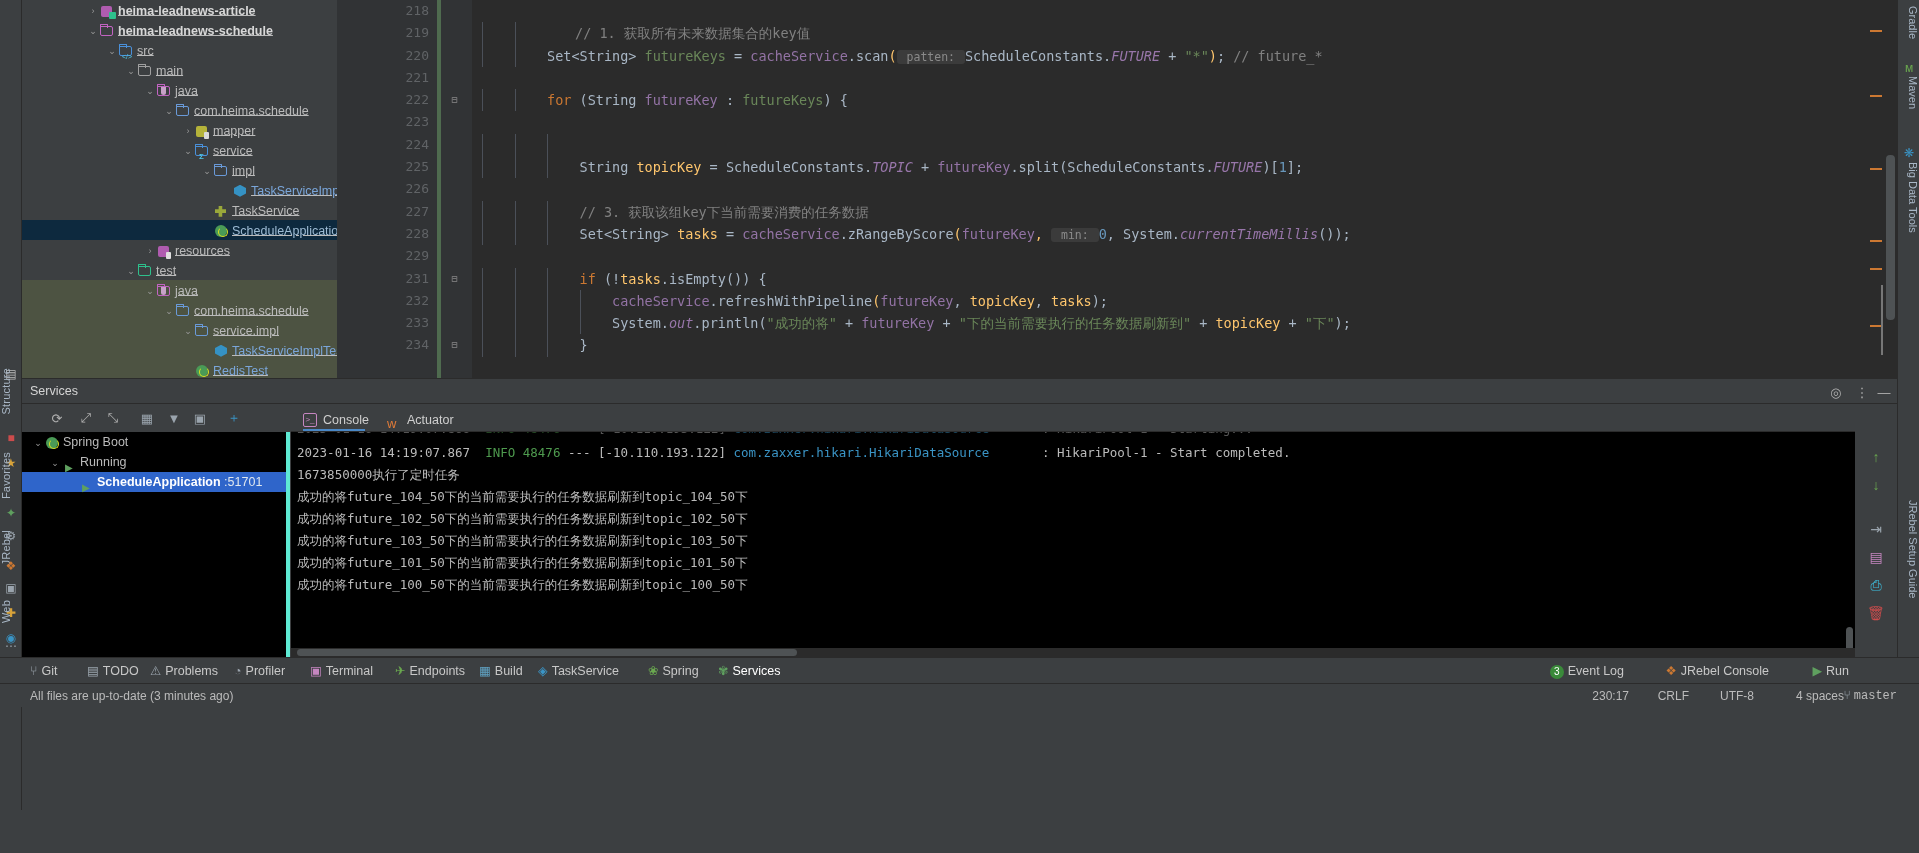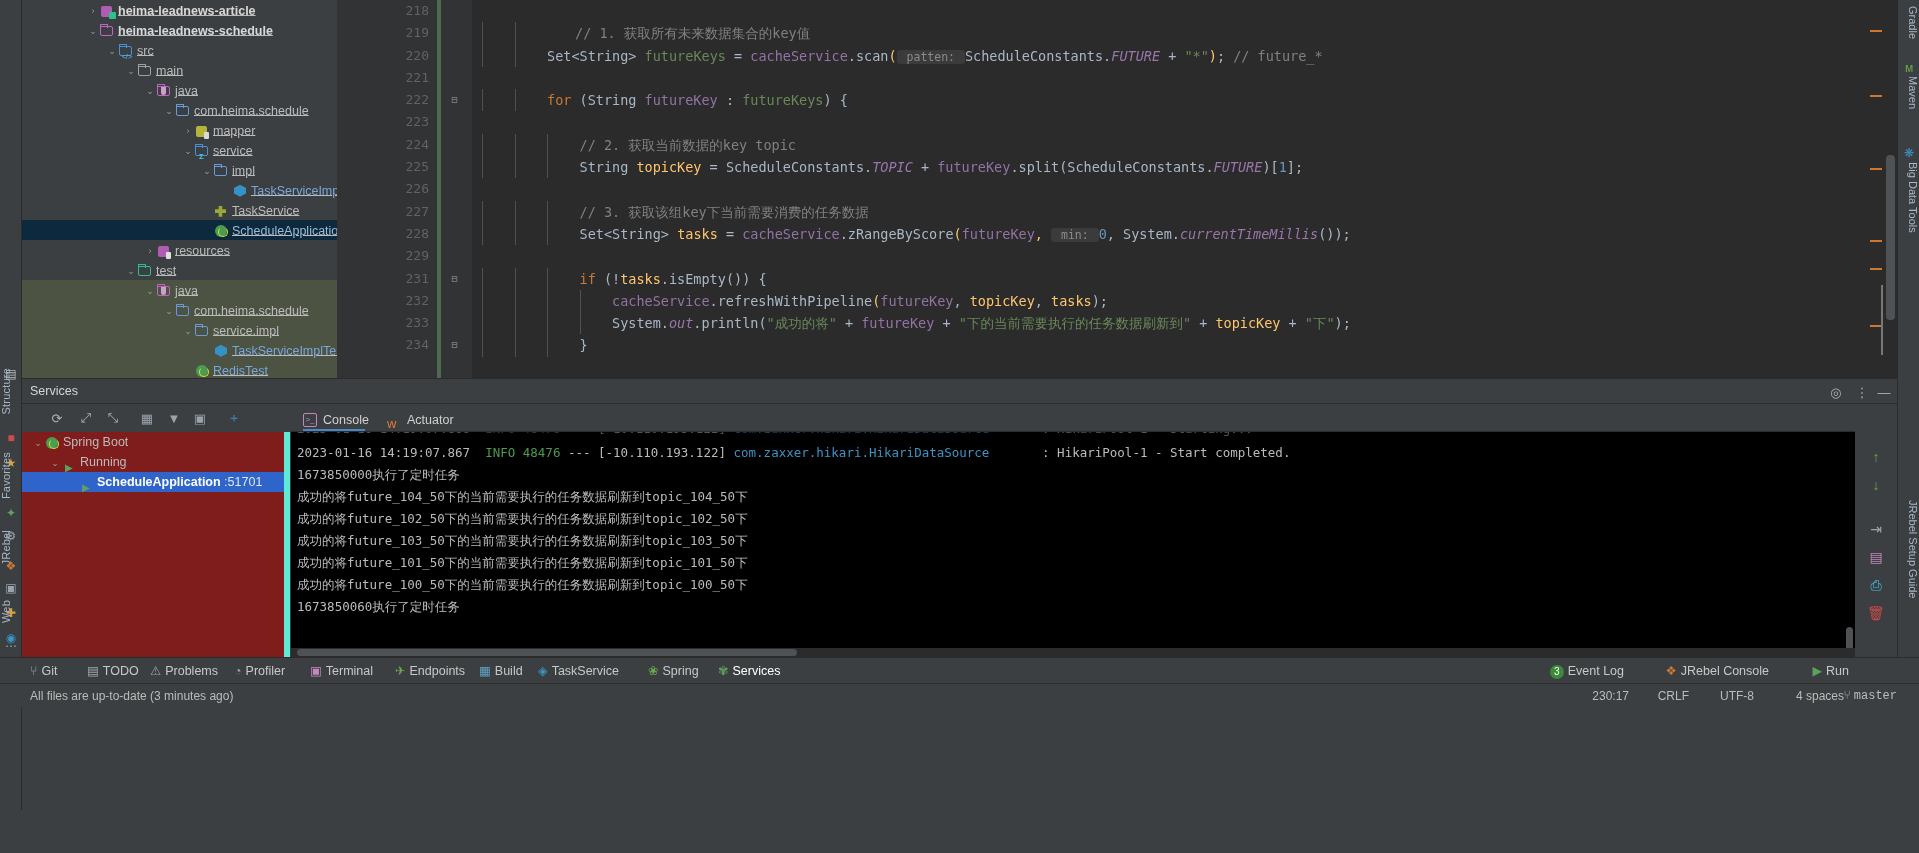--- a/index.html
+++ b/index.html
@@ -181,21 +181,21 @@
   .svc-toolbar {
     position: relative; height: 28px; background: #3c3f41;
   }
   .tbtn {
     position: absolute; width: 18px; height: 18px; top: 5px;
     display: flex; align-items: center; justify-content: center;
     color: #b0b0b0; font-size: 13px;
   }
   .svc-left {
     position: absolute; left: 0; top: 54px; width: 268px; bottom: 0;
-    background: #7f1d1d; border-right: 6px solid #5eead4;
+    background: #000000; border-right: 4px solid #5eead4;
   }
   .svc-row {
     position: relative; height: 20px; line-height: 20px;
     white-space: nowrap; font-size: 12.5px; color: #bbbbbb;
   }
   .svc-row.sel { background: #2f65ca; color: #ffffff; }
   .console-pane {
     position: absolute; left: 269px; top: 29px; right: 42px; bottom: 0;
     background: #2b2b2b;
   }
@@ -314,21 +314,21 @@
   <div class="editor">
     <div class="gutter"></div>
     <div class="vcsbar"></div>
     <div id="editor-lines" style="position:absolute; left:0; top:0; right:0;">
         <div class="cline"><span class="lnum">218</span><span class="code" style="left:145px;"></span></div>
         <div class="cline"><span class="lnum">219</span><span class="indentguide" style="left:145px;"></span><span class="indentguide" style="left:177.6px;"></span><span class="code" style="left:145px;margin-left:28px;">&nbsp;&nbsp;&nbsp;&nbsp;&nbsp;&nbsp;&nbsp;&nbsp;<span class="cm">// 1. 获取所有未来数据集合的key值</span></span></div>
         <div class="cline"><span class="lnum">220</span><span class="indentguide" style="left:145px;"></span><span class="indentguide" style="left:177.6px;"></span><span class="code" style="left:145px;">&nbsp;&nbsp;&nbsp;&nbsp;&nbsp;&nbsp;&nbsp;&nbsp;<span class="typ">Set</span><span class="pl">&lt;</span><span class="typ">String</span><span class="pl">&gt; </span><span class="str">futureKeys</span><span class="pl"> = </span><span class="loc">cacheService</span><span class="pl">.</span><span class="typ">scan</span><span class="mth">(</span><span class="hint"> patten: </span><span class="typ">ScheduleConstants</span><span class="pl">.</span><span class="fld">FUTURE</span><span class="pl"> + </span><span class="str">"*"</span><span class="mth">)</span><span class="pl">; </span><span class="cm">// future_*</span></span></div>
         <div class="cline"><span class="lnum">221</span><span class="code" style="left:145px;"></span></div>
         <div class="cline"><span class="lnum">222</span><span class="foldmark">⊟</span><span class="indentguide" style="left:145px;"></span><span class="indentguide" style="left:177.6px;"></span><span class="code" style="left:145px;">&nbsp;&nbsp;&nbsp;&nbsp;&nbsp;&nbsp;&nbsp;&nbsp;<span class="kw">for </span><span class="pl">(</span><span class="typ">String </span><span class="loc">futureKey</span><span class="pl"> : </span><span class="str">futureKeys</span><span class="pl">) {</span></span></div>
         <div class="cline"><span class="lnum">223</span><span class="code" style="left:145px;"></span></div>
-        <div class="cline"><span class="lnum">224</span><span class="indentguide" style="left:145px;"></span><span class="indentguide" style="left:177.6px;"></span><span class="indentguide" style="left:210.2px;"></span><span class="code" style="left:145px;">&nbsp;&nbsp;&nbsp;&nbsp;&nbsp;&nbsp;&nbsp;&nbsp;&nbsp;&nbsp;&nbsp;&nbsp;<span class="cm">// 2. 获取当前数据的key topic</span></span></div>
+        <div class="cline"><span class="lnum">224</span><span class="indentguide" style="left:145px;"></span><span class="indentguide" style="left:177.6px;"></span><span class="indentguide" style="left:210.2px;"></span></div>
         <div class="cline"><span class="lnum">225</span><span class="indentguide" style="left:145px;"></span><span class="indentguide" style="left:177.6px;"></span><span class="indentguide" style="left:210.2px;"></span><span class="code" style="left:145px;">&nbsp;&nbsp;&nbsp;&nbsp;&nbsp;&nbsp;&nbsp;&nbsp;&nbsp;&nbsp;&nbsp;&nbsp;<span class="typ">String </span><span class="mth">topicKey</span><span class="pl"> = </span><span class="typ">ScheduleConstants</span><span class="pl">.</span><span class="fld">TOPIC</span><span class="pl"> + </span><span class="loc">futureKey</span><span class="pl">.</span><span class="typ">split</span><span class="pl">(</span><span class="typ">ScheduleConstants</span><span class="pl">.</span><span class="fld">FUTURE</span><span class="pl">)[</span><span class="num">1</span><span class="pl">];</span></span></div>
         <div class="cline"><span class="lnum">226</span><span class="code" style="left:145px;"></span></div>
         <div class="cline"><span class="lnum">227</span><span class="indentguide" style="left:145px;"></span><span class="indentguide" style="left:177.6px;"></span><span class="indentguide" style="left:210.2px;"></span><span class="code" style="left:145px;">&nbsp;&nbsp;&nbsp;&nbsp;&nbsp;&nbsp;&nbsp;&nbsp;&nbsp;&nbsp;&nbsp;&nbsp;<span class="cm">// 3. 获取该组key下当前需要消费的任务数据</span></span></div>
         <div class="cline"><span class="lnum">228</span><span class="indentguide" style="left:145px;"></span><span class="indentguide" style="left:177.6px;"></span><span class="indentguide" style="left:210.2px;"></span><span class="code" style="left:145px;">&nbsp;&nbsp;&nbsp;&nbsp;&nbsp;&nbsp;&nbsp;&nbsp;&nbsp;&nbsp;&nbsp;&nbsp;<span class="typ">Set</span><span class="pl">&lt;</span><span class="typ">String</span><span class="pl">&gt; </span><span class="mth">tasks</span><span class="pl"> = </span><span class="loc">cacheService</span><span class="pl">.</span><span class="typ">zRangeByScore</span><span class="mth">(</span><span class="loc">futureKey</span><span class="mth">, </span><span class="hint"> min: </span><span class="num">0</span><span class="pl">, </span><span class="typ">System</span><span class="pl">.</span><span class="fld">currentTimeMillis</span><span class="pl">())</span><span class="pl">;</span></span></div>
         <div class="cline"><span class="lnum">229</span><span class="code" style="left:145px;"></span></div>
         <div class="cline"><span class="lnum">231</span><span class="foldmark">⊟</span><span class="indentguide" style="left:145px;"></span><span class="indentguide" style="left:177.6px;"></span><span class="indentguide" style="left:210.2px;"></span><span class="code" style="left:145px;">&nbsp;&nbsp;&nbsp;&nbsp;&nbsp;&nbsp;&nbsp;&nbsp;&nbsp;&nbsp;&nbsp;&nbsp;<span class="kw">if </span><span class="pl">(!</span><span class="mth">tasks</span><span class="pl">.</span><span class="typ">isEmpty</span><span class="pl">()) {</span></span></div>
         <div class="cline"><span class="lnum">232</span><span class="indentguide" style="left:145px;"></span><span class="indentguide" style="left:177.6px;"></span><span class="indentguide" style="left:210.2px;"></span><span class="indentguide" style="left:242.8px;"></span><span class="code" style="left:145px;">&nbsp;&nbsp;&nbsp;&nbsp;&nbsp;&nbsp;&nbsp;&nbsp;&nbsp;&nbsp;&nbsp;&nbsp;&nbsp;&nbsp;&nbsp;&nbsp;<span class="loc">cacheService</span><span class="pl">.</span><span class="typ">refreshWithPipeline</span><span class="mth">(</span><span class="loc">futureKey</span><span class="pl">, </span><span class="mth">topicKey</span><span class="pl">, </span><span class="mth">tasks</span><span class="pl">);</span></span></div>
         <div class="cline"><span class="lnum">233</span><span class="indentguide" style="left:145px;"></span><span class="indentguide" style="left:177.6px;"></span><span class="indentguide" style="left:210.2px;"></span><span class="indentguide" style="left:242.8px;"></span><span class="code" style="left:145px;">&nbsp;&nbsp;&nbsp;&nbsp;&nbsp;&nbsp;&nbsp;&nbsp;&nbsp;&nbsp;&nbsp;&nbsp;&nbsp;&nbsp;&nbsp;&nbsp;<span class="typ">System</span><span class="pl">.</span><span class="fld">out</span><span class="pl">.</span><span class="typ">println</span><span class="pl">(</span><span class="str">"成功的将"</span><span class="pl"> + </span><span class="loc">futureKey</span><span class="pl"> + </span><span class="str">"下的当前需要执行的任务数据刷新到"</span><span class="pl"> + </span><span class="mth">topicKey</span><span class="pl"> + </span><span class="str">"下"</span><span class="pl">);</span></span></div>
         <div class="cline"><span class="lnum">234</span><span class="foldmark">⊟</span><span class="indentguide" style="left:145px;"></span><span class="indentguide" style="left:177.6px;"></span><span class="indentguide" style="left:210.2px;"></span><span class="code" style="left:145px;">&nbsp;&nbsp;&nbsp;&nbsp;&nbsp;&nbsp;&nbsp;&nbsp;&nbsp;&nbsp;&nbsp;&nbsp;<span class="pl">}</span></span></div>
       </div>
@@ -395,21 +395,20 @@
       <div class="console-body">
         <div id="console-lines" style="margin-top:-10px;">
             <div class="logline" style="opacity: 0.45; height: 20px; line-height: 14px;"><span class="">2023-01-16 14:19:07.866</span><span class="lg-info">  INFO 48476 </span><span class="">--- [-10.110.193.122] </span><span class="lg-blue">com.zaxxer.hikari.HikariDataSource</span><span class="">       : HikariPool-1 - Starting...</span></div>
             <div class="logline"><span class="">2023-01-16 14:19:07.867</span><span class="lg-info">  INFO 48476 </span><span class="">--- [-10.110.193.122] </span><span class="lg-blue">com.zaxxer.hikari.HikariDataSource</span><span class="">       : HikariPool-1 - Start completed.</span></div>
             <div class="logline"><span class="">1673850000执行了定时任务</span></div>
             <div class="logline"><span class="">成功的将future_104_50下的当前需要执行的任务数据刷新到topic_104_50下</span></div>
             <div class="logline"><span class="">成功的将future_102_50下的当前需要执行的任务数据刷新到topic_102_50下</span></div>
             <div class="logline"><span class="">成功的将future_103_50下的当前需要执行的任务数据刷新到topic_103_50下</span></div>
             <div class="logline"><span class="">成功的将future_101_50下的当前需要执行的任务数据刷新到topic_101_50下</span></div>
             <div class="logline"><span class="">成功的将future_100_50下的当前需要执行的任务数据刷新到topic_100_50下</span></div>
-            <div class="logline"><span class="">1673850060执行了定时任务</span></div>
           </div>
         <div class="console-vscroll-thumb"></div>
       </div>
       <div class="console-hscroll">
         <div class="console-hthumb"></div>
       </div>
     </div>
 
     <div class="svc-right-icons">
       <div class="sicon" style="top:40px;  color:#6aa84f;">↑</div>

